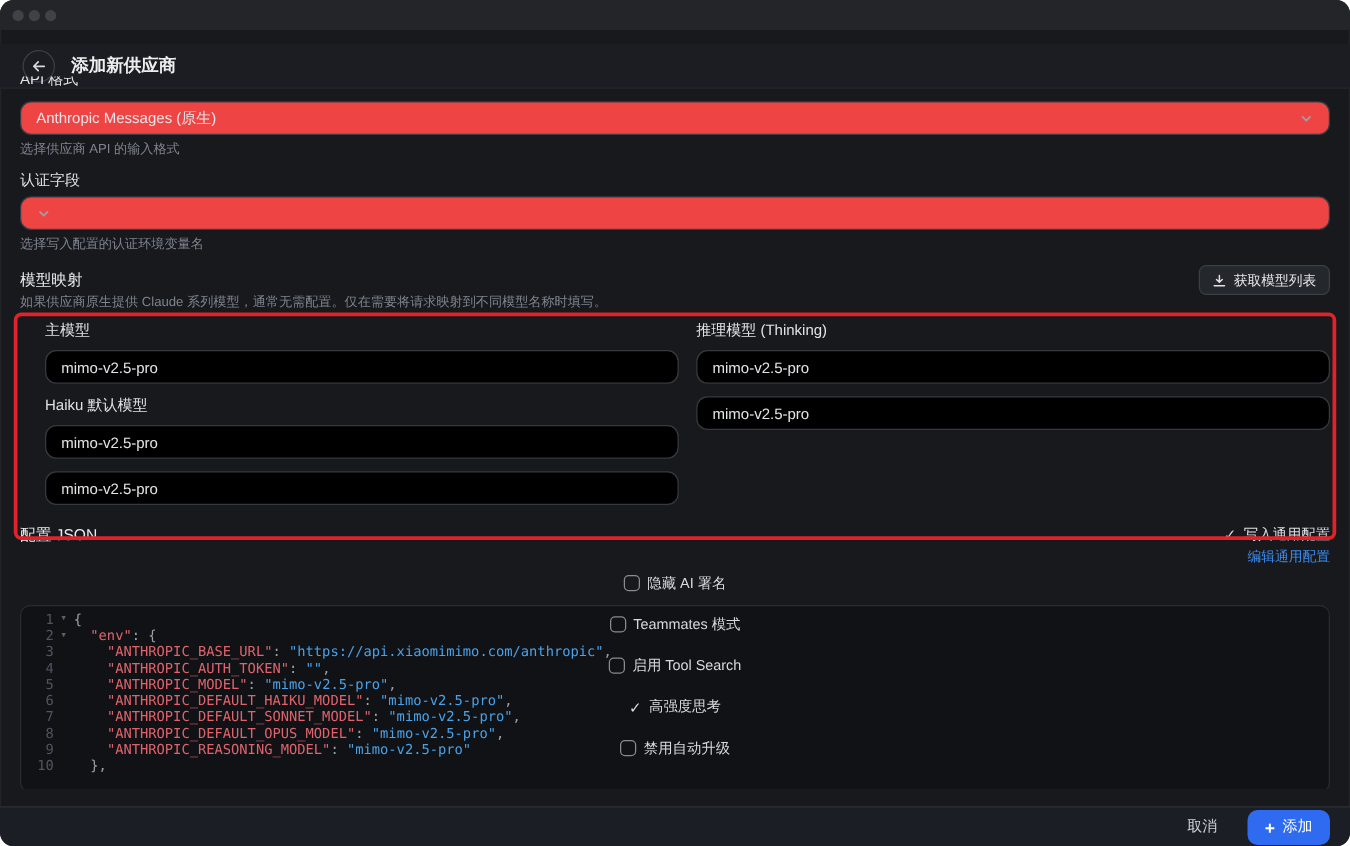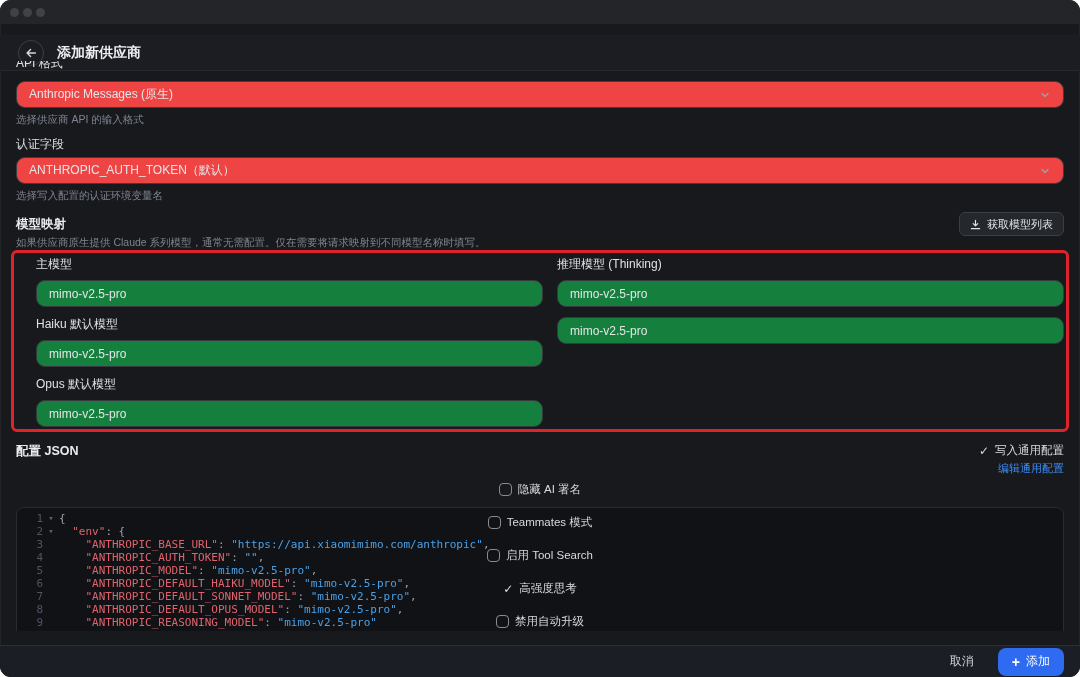--- a/index.html
+++ b/index.html
@@ -32,28 +32,28 @@
   .help{font-size:10.5px;color:#7f848e;line-height:13px;}
 
   .select{height:27px;margin-top:5px;background:#ef4444;border:1px solid #3a3d43;border-radius:9px;
     display:flex;align-items:center;justify-content:space-between;padding:0 12px;cursor:pointer;}
   .select .val{font-size:12px;color:#e4e6e9;}
   .select svg{display:block;}
 
   .mt9{margin-top:9px;}.mt5{margin-top:5px;}.mt11{margin-top:11px;}
 
   .section-row{margin-top:10px;height:24px;display:flex;align-items:center;justify-content:space-between;}
-  .section-title{font-size:12.5px;font-weight:700;color:#e9ebed;}
+  .section-title{font-size:12.5px;font-weight:400;color:#e9ebed;}
   .btn-ghost{height:24px;display:flex;align-items:center;gap:6px;background:#24272c;border:1px solid #3b3e44;
     border-radius:6px;color:#e2e4e7;font-size:11px;padding:0 10px;cursor:pointer;
     font-family:"Liberation Sans","DejaVu Sans",sans-serif;}
 
   .grid{margin-top:8px;display:grid;grid-template-columns:1fr 1fr;column-gap:14px;row-gap:10px;margin-left:20px;}
   .field .flabel{margin-bottom:8px;}
-  .input{height:27px;background:#15803d;border:1px solid #36393f;border-radius:9px;
+  .input{height:27px;background:#000000;border:1px solid #36393f;border-radius:9px;
     display:flex;align-items:center;padding:0 12px;cursor:text;}
   .input span{font-size:12px;color:#e3e5e7;}
 
   .config-row{margin-top:16px;display:flex;justify-content:space-between;align-items:flex-start;}
   .config-right{display:flex;flex-direction:column;align-items:flex-end;gap:3px;}
   .check-inline{display:flex;align-items:center;gap:6px;font-size:11.5px;color:#dcdee1;}
   .checkmark{color:#dcdee1;font-size:12px;line-height:12px;}
   .link{font-size:11px;color:#3f8cf2;text-decoration:none;cursor:pointer;}
 
   .toggles{margin-top:6px;display:flex;align-items:center;gap:18px;height:15px;flex-direction:column;}
@@ -114,21 +114,20 @@
     <div class="select mt9">
       <span class="val">Anthropic Messages (原生)</span>
       <svg width="12" height="12" viewBox="0 0 12 12" fill="none" stroke="#9ba1a8" stroke-width="1.4" stroke-linecap="round" stroke-linejoin="round">
           <path d="M3 4.5l3 3 3-3"></path>
         </svg>
     </div>
     <div class="help mt5">选择供应商 API 的输入格式</div>
 
     <label class="flabel mt11">认证字段</label>
     <div class="select">
-      <span class="val">ANTHROPIC_AUTH_TOKEN（默认）</span>
       <svg width="12" height="12" viewBox="0 0 12 12" fill="none" stroke="#9ba1a8" stroke-width="1.4" stroke-linecap="round" stroke-linejoin="round">
           <path d="M3 4.5l3 3 3-3"></path>
         </svg>
     </div>
     <div class="help mt5">选择写入配置的认证环境变量名</div>
 
     <div class="section-row">
       <span class="section-title">模型映射</span>
       <button class="btn-ghost">
         <svg width="11" height="11" viewBox="0 0 12 12" fill="none" stroke="#dfe1e4" stroke-width="1.3" stroke-linecap="round" stroke-linejoin="round">
@@ -157,21 +156,20 @@
           <div class="input">
             <span>mimo-v2.5-pro</span>
           </div>
         </div>
         <div class="field">
           <div class="input">
             <span>mimo-v2.5-pro</span>
           </div>
         </div>
         <div class="field">
-          <label class="flabel">Opus 默认模型</label>
           <div class="input">
             <span>mimo-v2.5-pro</span>
           </div>
         </div>
       </div>
 
     <div class="config-row">
       <span class="section-title">配置 JSON</span>
       <div class="config-right">
         <div class="check-inline">

